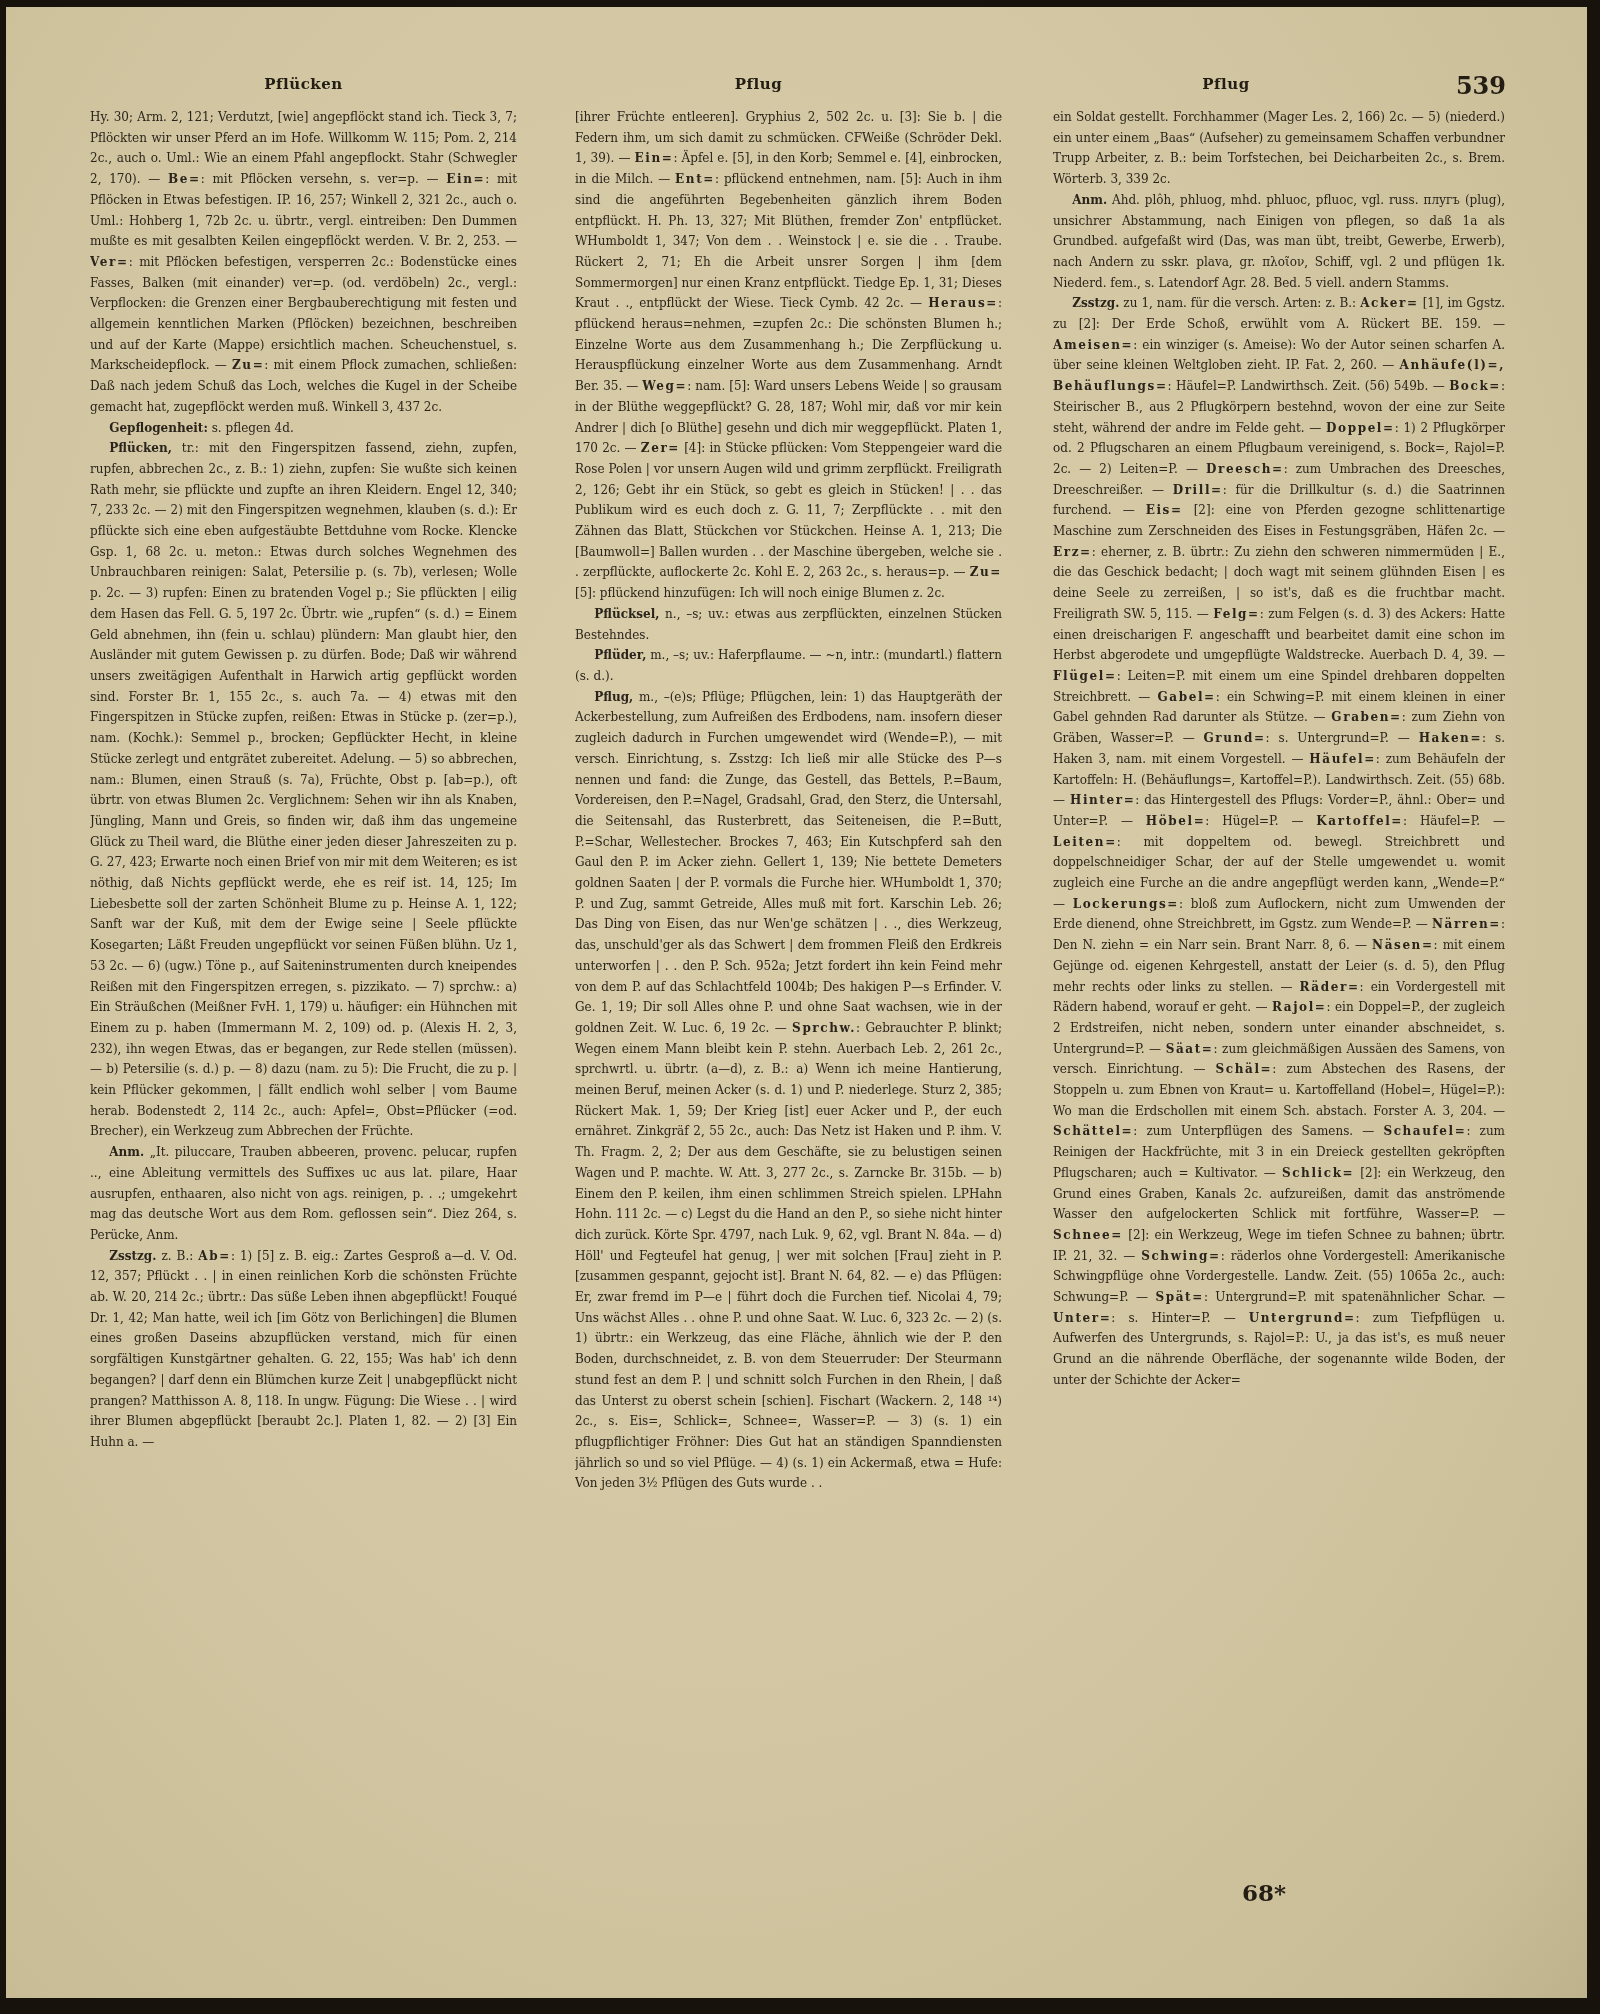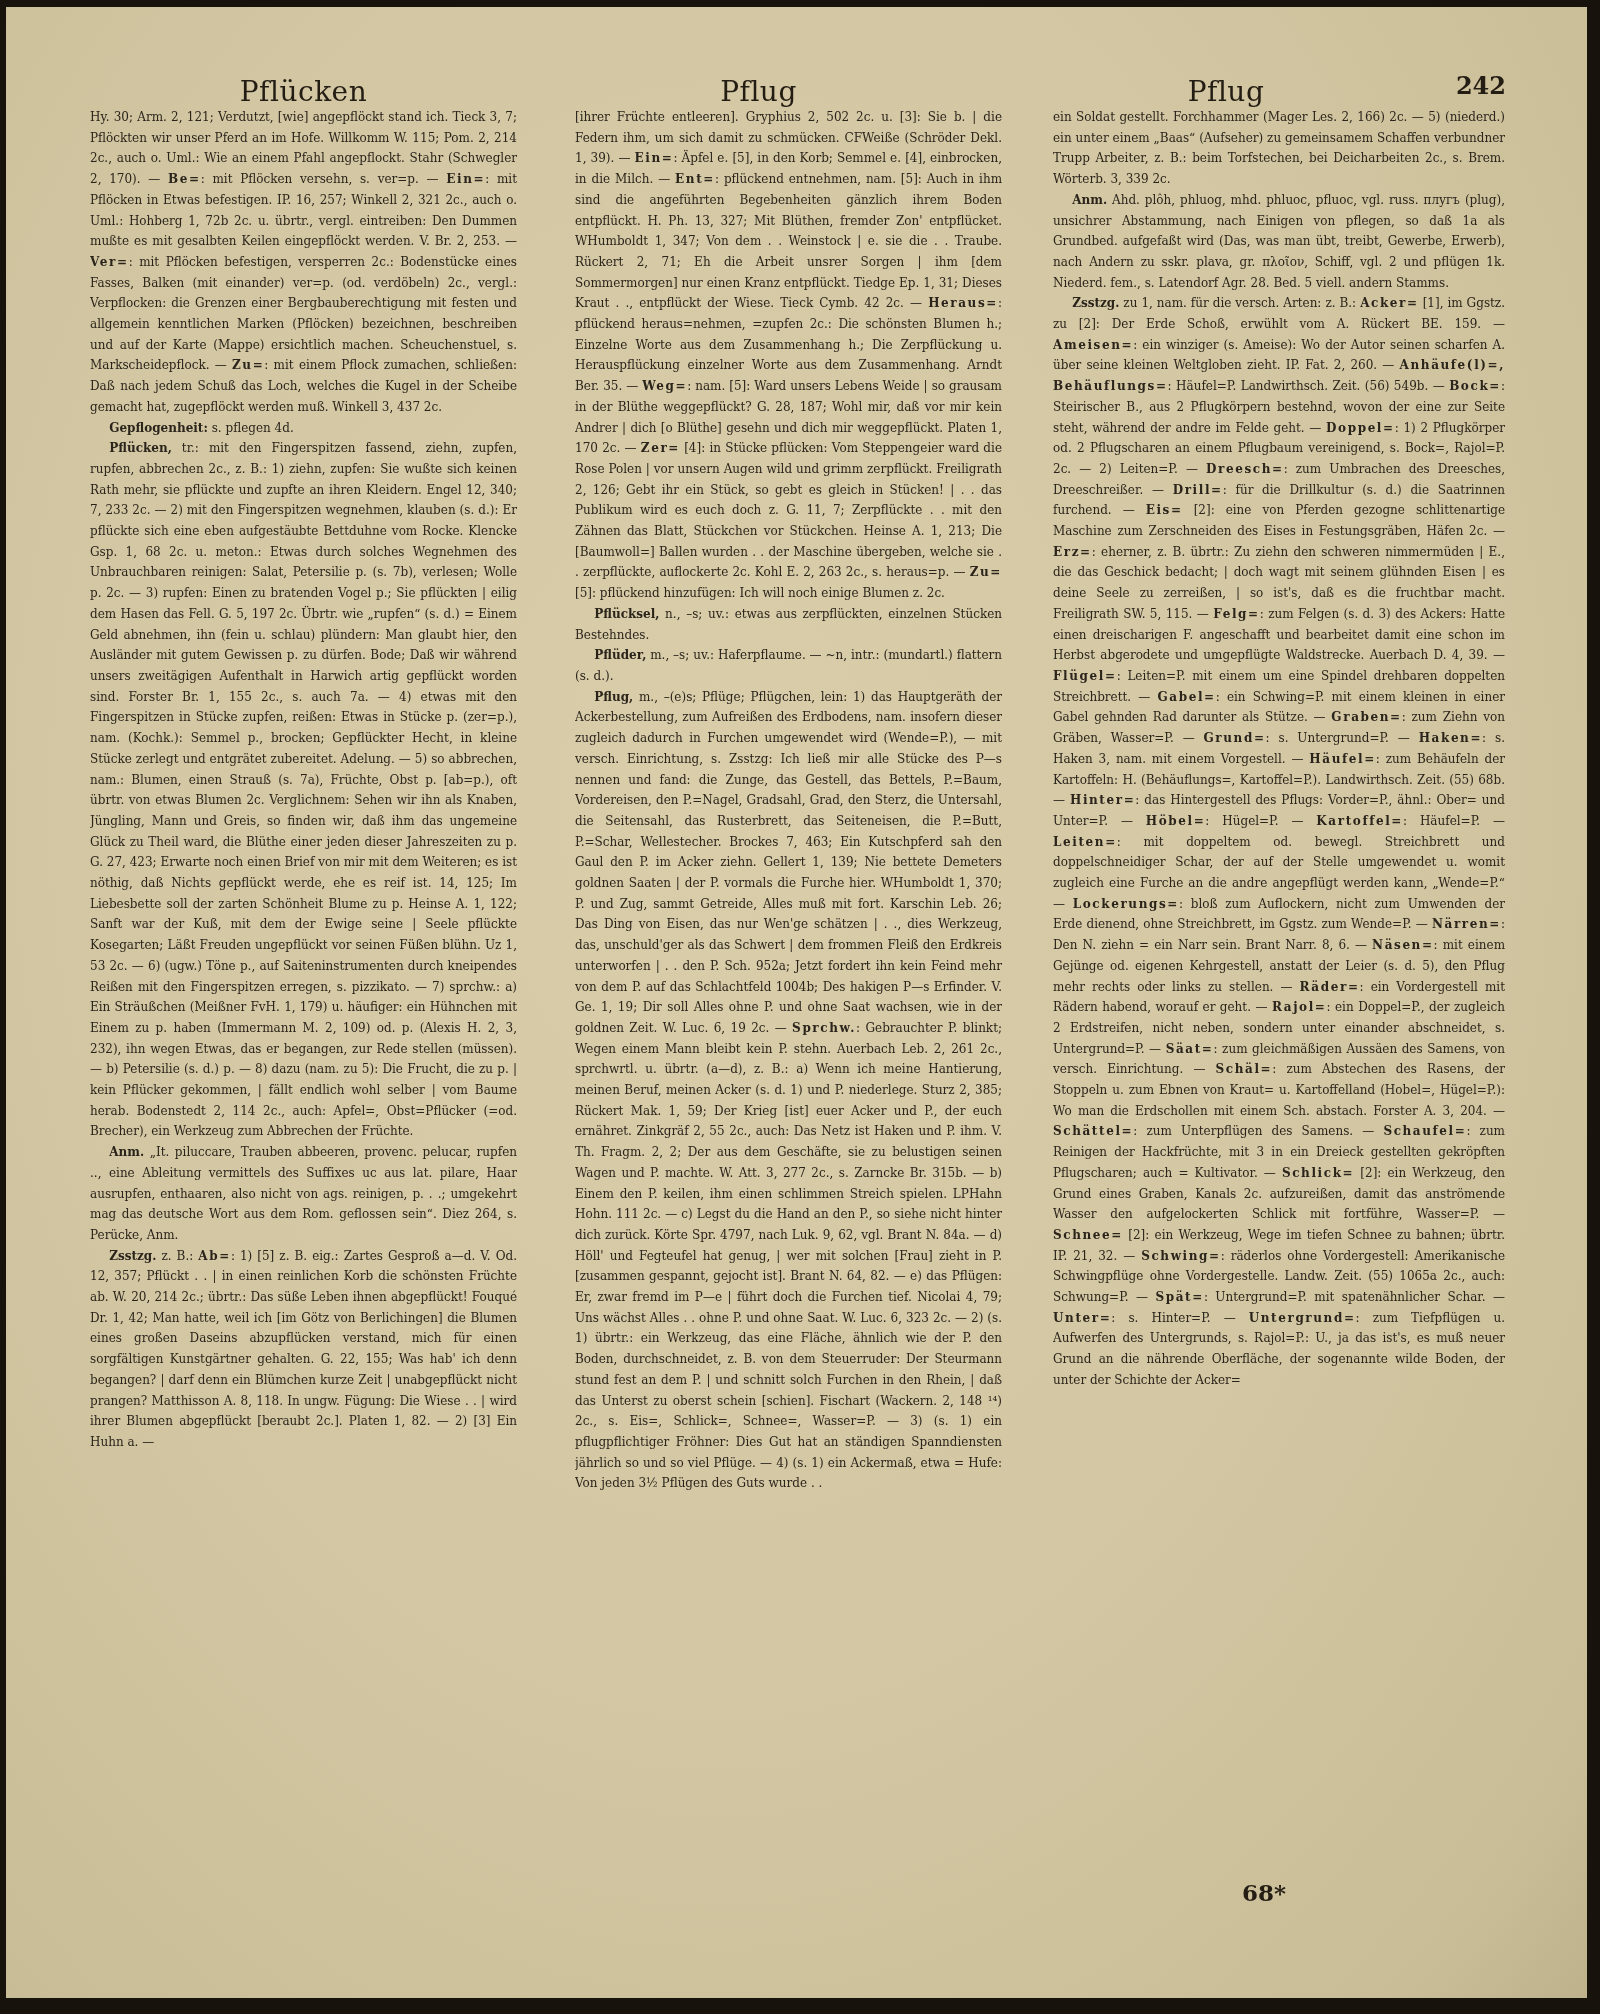--- a/index.html
+++ b/index.html
@@ -3,21 +3,21 @@
 <meta charset="utf-8">
 <style>
   html,body{margin:0;padding:0;}
   body{width:1600px;height:2014px;background:#0f0c08;font-family:"DejaVu Serif","Liberation Serif",serif;}
   .page{
     position:absolute;left:0;top:0;width:1600px;height:2014px;box-sizing:border-box;
     border-style:solid;border-color:#17120b;border-width:7px 13px 16px 6px;
     background:radial-gradient(ellipse at 45% 40%, #d9cdaa 0%, #d3c7a3 55%, #c9bd97 90%, #bdb28c 100%);
     overflow:hidden;color:#2a231a;
   }
-  .runhead{position:absolute;top:68px;height:26px;font-weight:normal;font-size:28px;letter-spacing:.5px;color:#241d13;}
+  .runhead{position:absolute;top:68px;height:26px;font-weight:bold;font-size:15px;letter-spacing:.5px;color:#241d13;}
   .rh-c1{left:84px;width:427px;text-align:center;}
   .rh-c2{left:539px;width:427px;text-align:center;}
   .rh-c3{left:994px;width:452px;text-align:center;}
   .pageno{position:absolute;top:64px;left:1400px;width:100px;text-align:right;font-weight:bold;font-size:24px;color:#241d13;}
   .col{position:absolute;top:100px;height:1778px;overflow:hidden;text-align:justify;
        font-size:12px;line-height:20.7px;color:#2b241b;}
   .col-1{left:84px;width:427px;}
   .col-2{left:539px;width:427px;margin-left:30px;}
   .col-3{left:1047px;width:452px;}
   .col p{margin:0;padding:0;}
@@ -28,21 +28,21 @@
        font-weight:bold;font-size:23px;color:#241d13;}
 </style>
 </head>
 <body>
 
 <div class="page">
 
   <div class="runhead rh-c1">Pflücken</div>
   <div class="runhead rh-c2">Pflug</div>
   <div class="runhead rh-c3">Pflug</div>
-  <div class="pageno">242</div>
+  <div class="pageno">539</div>
 
   <div class="col col-1">
       <p><span>Hy. 30; Arm. 2, 121; Verdutzt, [wie] angepflöckt stand ich. Tieck 3, 7; Pflöckten wir unser Pferd an im Hofe. Willkomm W. 115; Pom. 2, 214 2c., auch o. Uml.: Wie an einem Pfahl angepflockt. Stahr (Schwegler 2, 170). — </span><span class="g">Be=</span><span>: mit Pflöcken versehn, s. ver=p. — </span><span class="g">Ein=</span><span>: mit Pflöcken in Etwas befestigen. IP. 16, 257; Winkell 2, 321 2c., auch o. Uml.: Hohberg 1, 72b 2c. u. übrtr., vergl. eintreiben: Den Dummen mußte es mit gesalbten Keilen eingepflöckt werden. V. Br. 2, 253. — </span><span class="g">Ver=</span><span>: mit Pflöcken befestigen, versperren 2c.: Bodenstücke eines Fasses, Balken (mit einander) ver=p. (od. verdöbeln) 2c., vergl.: Verpflocken: die Grenzen einer Bergbauberechtigung mit festen und allgemein kenntlichen Marken (Pflöcken) bezeichnen, beschreiben und auf der Karte (Mappe) ersichtlich machen. Scheuchenstuel, s. Markscheidepflock. — </span><span class="g">Zu=</span><span>: mit einem Pflock zumachen, schließen: Daß nach jedem Schuß das Loch, welches die Kugel in der Scheibe gemacht hat, zugepflöckt werden muß. Winkell 3, 437 2c.</span></p>
       <p class="ind"><span class="b">Gepflogenheit:</span><span> s. pflegen 4d.</span></p>
       <p class="ind"><span class="b">Pflücken,</span><span> tr.: mit den Fingerspitzen fassend, ziehn, zupfen, rupfen, abbrechen 2c., z. B.: 1) ziehn, zupfen: Sie wußte sich keinen Rath mehr, sie pflückte und zupfte an ihren Kleidern. Engel 12, 340; 7, 233 2c. — 2) mit den Fingerspitzen wegnehmen, klauben (s. d.): Er pflückte sich eine eben aufgestäubte Bettduhne vom Rocke. Klencke Gsp. 1, 68 2c. u. meton.: Etwas durch solches Wegnehmen des Unbrauchbaren reinigen: Salat, Petersilie p. (s. 7b), verlesen; Wolle p. 2c. — 3) rupfen: Einen zu bratenden Vogel p.; Sie pflückten | eilig dem Hasen das Fell. G. 5, 197 2c. Übrtr. wie „rupfen“ (s. d.) = Einem Geld abnehmen, ihn (fein u. schlau) plündern: Man glaubt hier, den Ausländer mit gutem Gewissen p. zu dürfen. Bode; Daß wir während unsers zweitägigen Aufenthalt in Harwich artig gepflückt worden sind. Forster Br. 1, 155 2c., s. auch 7a. — 4) etwas mit den Fingerspitzen in Stücke zupfen, reißen: Etwas in Stücke p. (zer=p.), nam. (Kochk.): Semmel p., brocken; Gepflückter Hecht, in kleine Stücke zerlegt und entgrätet zubereitet. Adelung. — 5) so abbrechen, nam.: Blumen, einen Strauß (s. 7a), Früchte, Obst p. [ab=p.), oft übrtr. von etwas Blumen 2c. Verglichnem: Sehen wir ihn als Knaben, Jüngling, Mann und Greis, so finden wir, daß ihm das ungemeine Glück zu Theil ward, die Blüthe einer jeden dieser Jahreszeiten zu p. G. 27, 423; Erwarte noch einen Brief von mir mit dem Weiteren; es ist nöthig, daß Nichts gepflückt werde, ehe es reif ist. 14, 125; Im Liebesbette soll der zarten Schönheit Blume zu p. Heinse A. 1, 122; Sanft war der Kuß, mit dem der Ewige seine | Seele pflückte Kosegarten; Läßt Freuden ungepflückt vor seinen Füßen blühn. Uz 1, 53 2c. — 6) (ugw.) Töne p., auf Saiteninstrumenten durch kneipendes Reißen mit den Fingerspitzen erregen, s. pizzikato. — 7) sprchw.: a) Ein Sträußchen (Meißner FvH. 1, 179) u. häufiger: ein Hühnchen mit Einem zu p. haben (Immermann M. 2, 109) od. p. (Alexis H. 2, 3, 232), ihn wegen Etwas, das er begangen, zur Rede stellen (müssen). — b) Petersilie (s. d.) p. — 8) dazu (nam. zu 5): Die Frucht, die zu p. | kein Pflücker gekommen, | fällt endlich wohl selber | vom Baume herab. Bodenstedt 2, 114 2c., auch: Apfel=, Obst=Pflücker (=od. Brecher), ein Werkzeug zum Abbrechen der Früchte.</span></p>
       <p class="ind"><span class="b">Anm.</span><span> „It. piluccare, Trauben abbeeren, provenc. pelucar, rupfen .., eine Ableitung vermittels des Suffixes uc aus lat. pilare, Haar ausrupfen, enthaaren, also nicht von ags. reinigen, p. . .; umgekehrt mag das deutsche Wort aus dem Rom. geflossen sein“. Diez 264, s. Perücke, Anm.</span></p>
       <p class="ind"><span class="b">Zsstzg.</span><span> z. B.: </span><span class="g">Ab=</span><span>: 1) [5] z. B. eig.: Zartes Gesproß a—d. V. Od. 12, 357; Pflückt . . | in einen reinlichen Korb die schönsten Früchte ab. W. 20, 214 2c.; übrtr.: Das süße Leben ihnen abgepflückt! Fouqué Dr. 1, 42; Man hatte, weil ich [im Götz von Berlichingen] die Blumen eines großen Daseins abzupflücken verstand, mich für einen sorgfältigen Kunstgärtner gehalten. G. 22, 155; Was hab' ich denn begangen? | darf denn ein Blümchen kurze Zeit | unabgepflückt nicht prangen? Matthisson A. 8, 118. In ungw. Fügung: Die Wiese . . | wird ihrer Blumen abgepflückt [beraubt 2c.]. Platen 1, 82. — 2) [3] Ein Huhn a. — </span></p>
     </div>
   <div class="col col-2">
       <p><span>[ihrer Früchte entleeren]. Gryphius 2, 502 2c. u. [3]: Sie b. | die Federn ihm, um sich damit zu schmücken. CFWeiße (Schröder Dekl. 1, 39). — </span><span class="g">Ein=</span><span>: Äpfel e. [5], in den Korb; Semmel e. [4], einbrocken, in die Milch. — </span><span class="g">Ent=</span><span>: pflückend entnehmen, nam. [5]: Auch in ihm sind die angeführten Begebenheiten gänzlich ihrem Boden entpflückt. H. Ph. 13, 327; Mit Blüthen, fremder Zon' entpflücket. WHumboldt 1, 347; Von dem . . Weinstock | e. sie die . . Traube. Rückert 2, 71; Eh die Arbeit unsrer Sorgen | ihm [dem Sommermorgen] nur einen Kranz entpflückt. Tiedge Ep. 1, 31; Dieses Kraut . ., entpflückt der Wiese. Tieck Cymb. 42 2c. — </span><span class="g">Heraus=</span><span>: pflückend heraus=nehmen, =zupfen 2c.: Die schönsten Blumen h.; Einzelne Worte aus dem Zusammenhang h.; Die Zerpflückung u. Herauspflückung einzelner Worte aus dem Zusammenhang. Arndt Ber. 35. — </span><span class="g">Weg=</span><span>: nam. [5]: Ward unsers Lebens Weide | so grausam in der Blüthe weggepflückt? G. 28, 187; Wohl mir, daß vor mir kein Andrer | dich [o Blüthe] gesehn und dich mir weggepflückt. Platen 1, 170 2c. — </span><span class="g">Zer=</span><span> [4]: in Stücke pflücken: Vom Steppengeier ward die Rose Polen | vor unsern Augen wild und grimm zerpflückt. Freiligrath 2, 126; Gebt ihr ein Stück, so gebt es gleich in Stücken! | . . das Publikum wird es euch doch z. G. 11, 7; Zerpflückte . . mit den Zähnen das Blatt, Stückchen vor Stückchen. Heinse A. 1, 213; Die [Baumwoll=] Ballen wurden . . der Maschine übergeben, welche sie . . zerpflückte, auflockerte 2c. Kohl E. 2, 263 2c., s. heraus=p. — </span><span class="g">Zu=</span><span> [5]: pflückend hinzufügen: Ich will noch einige Blumen z. 2c.</span></p>

